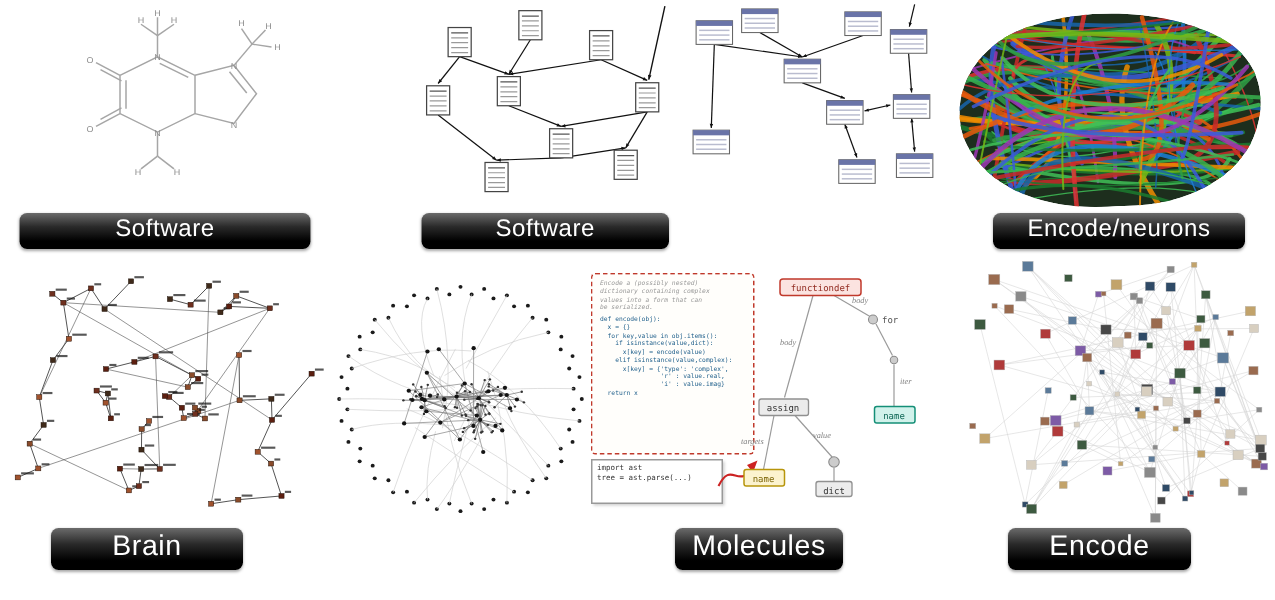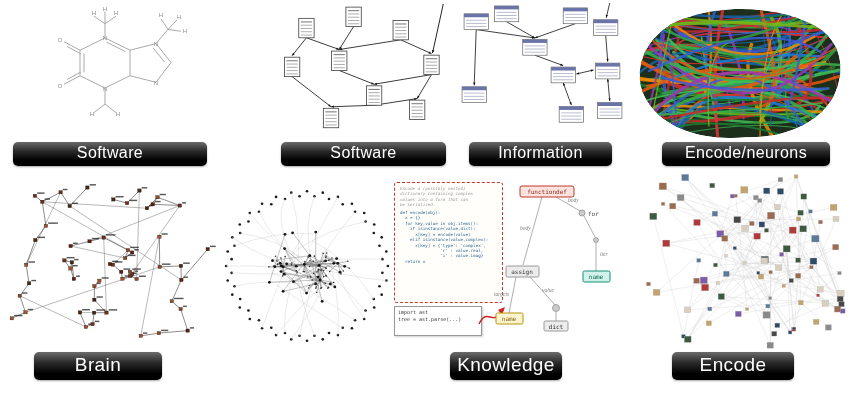--- a/index.html
+++ b/index.html
@@ -227,23 +227,20 @@
       <rect x="100" y="106" width="24" height="3.5" fill="#6a74a8"></rect>
       <line x1="102" y1="112.5" x2="122" y2="112.5" stroke="#b9bccf" stroke-width="1"></line>
       <line x1="102" y1="115.7" x2="122" y2="115.7" stroke="#b9bccf" stroke-width="1"></line>
       <line x1="102" y1="118.9" x2="122" y2="118.9" stroke="#b9bccf" stroke-width="1"></line>
       <rect x="138" y="102" width="24" height="16" fill="#fff" stroke="#666" stroke-width="0.7"></rect>
       <rect x="138" y="102" width="24" height="3.5" fill="#6a74a8"></rect>
       <line x1="140" y1="108.5" x2="160" y2="108.5" stroke="#b9bccf" stroke-width="1"></line>
       <line x1="140" y1="111.7" x2="160" y2="111.7" stroke="#b9bccf" stroke-width="1"></line>
       <line x1="140" y1="114.9" x2="160" y2="114.9" stroke="#b9bccf" stroke-width="1"></line>
     </svg>
-  <figcaption class="tag tag-sm" style="left:11px;top:140px;width:143px">
-    <span>Information</span>
-  </figcaption>
 </figure>
 
 <figure class="panel" style="left:626px;top:0;width:224px;height:168px">
   <svg class="art" id="brain-art" viewBox="0 0 220 150" width="224" height="146" preserveAspectRatio="none" style="top:2px">
       <defs>
         <clipPath id="bclip">
           <path d="M16,92 C6,60 26,24 66,14 C104,2 156,6 188,26 C210,40 216,66 206,92 C196,118 164,140 118,139 C66,144 28,124 16,92 Z"></path>
         </clipPath>
       </defs>
       <g clip-path="url(#bclip)">
@@ -893,21 +890,21 @@
       <text x="30" y="94" font-size="6" fill="#333">assign</text>
       <rect x="4" y="133" width="27" height="11" rx="1.5" fill="#fcf3cf" stroke="#b7950b" stroke-width="1"></rect>
       <text x="17" y="141" font-size="6" fill="#7d6608">name</text>
       <rect x="91" y="91" width="27" height="11" rx="1.5" fill="#d1f2eb" stroke="#148f77" stroke-width="1"></rect>
       <text x="104" y="99" font-size="6" fill="#0e6655">name</text>
       <rect x="52" y="141" width="24" height="10" rx="1.5" fill="#ececec" stroke="#909090" stroke-width="0.9"></rect>
       <text x="64" y="149" font-size="6" fill="#333">dict</text>
     </g>
   </svg>
   <figcaption class="tag tag-lg" style="left:58px;top:174px;width:112px">
-    <span>Knowledge</span>
+    <span>Molecules</span>
   </figcaption>
 </figure>
 
 <figure class="panel" style="left:616px;top:172px;width:234px;height:218px">
   <svg class="art" id="social-art" viewBox="0 0 235 195" width="234" height="178" preserveAspectRatio="none">
       <line x1="165.13665445148945" y1="8.374434948898852" x2="109.26206227391958" y2="72.73804384469986" stroke="#d5d5d5" stroke-width="0.4"></line>
       <line x1="224.4338794797659" y1="110.76174619793892" x2="176.02196790277958" y2="118.90872053056955" stroke="#d5d5d5" stroke-width="0.4"></line>
       <line x1="174.83273576945066" y1="175.69374527037144" x2="99.32142704725266" y2="45.67848055809736" stroke="#d5d5d5" stroke-width="0.4"></line>
       <line x1="109.26206227391958" y1="72.73804384469986" x2="154.8830228568986" y2="189.76326520275325" stroke="#d5d5d5" stroke-width="0.4"></line>
       <line x1="155.73637060821056" y1="47.74014025181532" x2="226.4558209106326" y2="144.88278757035732" stroke="#d5d5d5" stroke-width="0.4"></line>

